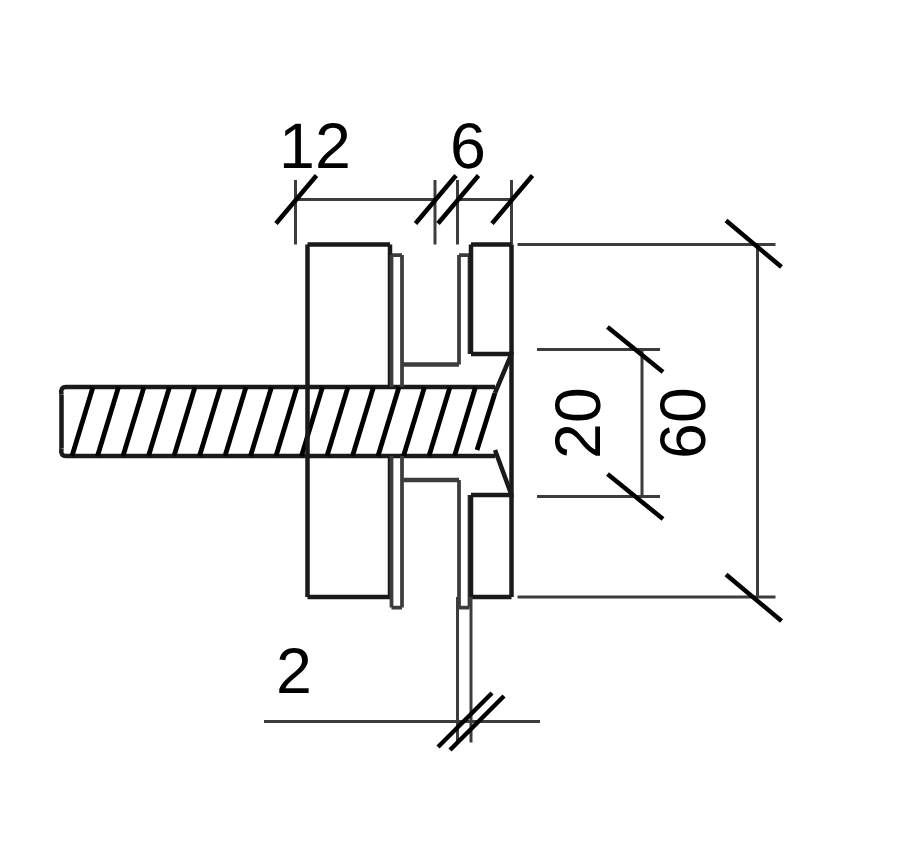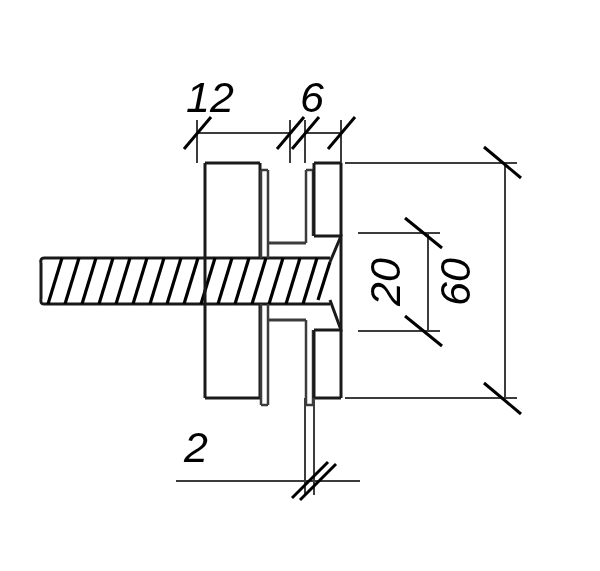--- a/index.html
+++ b/index.html
@@ -4,21 +4,21 @@
 <title>Technical Drawing</title>
 <style>
   html,body{margin:0;padding:0;background:#ffffff;}
   body{
     width:600px;height:571px;
     font-family:"Liberation Sans", sans-serif;
     overflow:hidden;
     position:relative;
   }
   #drawing-root{
-    position:absolute;left:0;top:0;width:600px;height:571px;font-style:italic;
+    position:absolute;left:0;top:0;width:600px;height:571px;
   }
   svg{display:block;}
   .dim-text{
     font-family:"Liberation Sans", sans-serif;
     font-size:43px;
     fill:#000000;
     font-weight:400;
   }
   .part-line{ stroke:#1a1a1a; fill:none; }
   .thin-line{ stroke:#3c3c3c; fill:none; }

